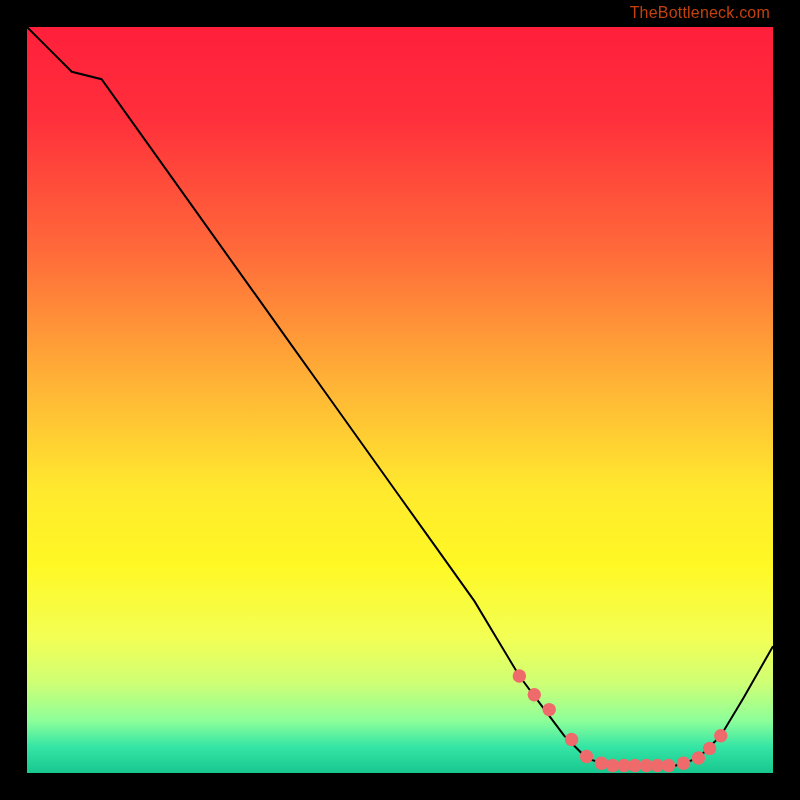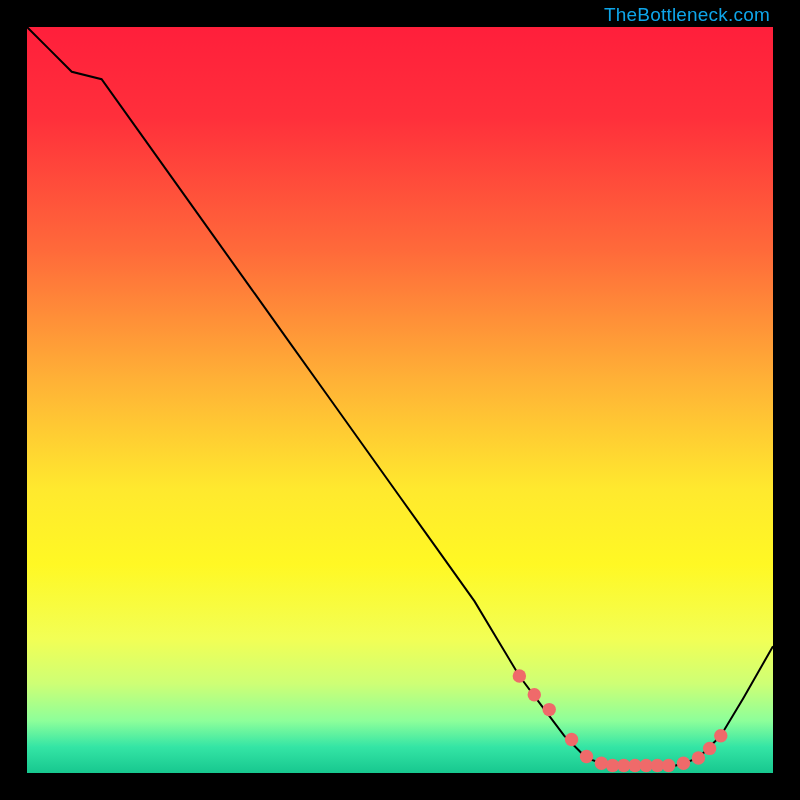--- a/index.html
+++ b/index.html
@@ -29,23 +29,23 @@
     position: absolute;
     left: 0;
     top: 0;
     width: 100%;
     height: 100%;
   }
   .watermark {
     position: absolute;
     right: 30px;
     top: 4px;
-    font-size: 19px;
+    font-size: 16px;
     font-weight: 500;
-    color: #0ea5e9;
+    color: #c2410c;
     letter-spacing: 0.2px;
   }
   svg.curve {
     position: absolute;
     left: 0;
     top: 0;
     width: 100%;
     height: 100%;
   }
 </style>

